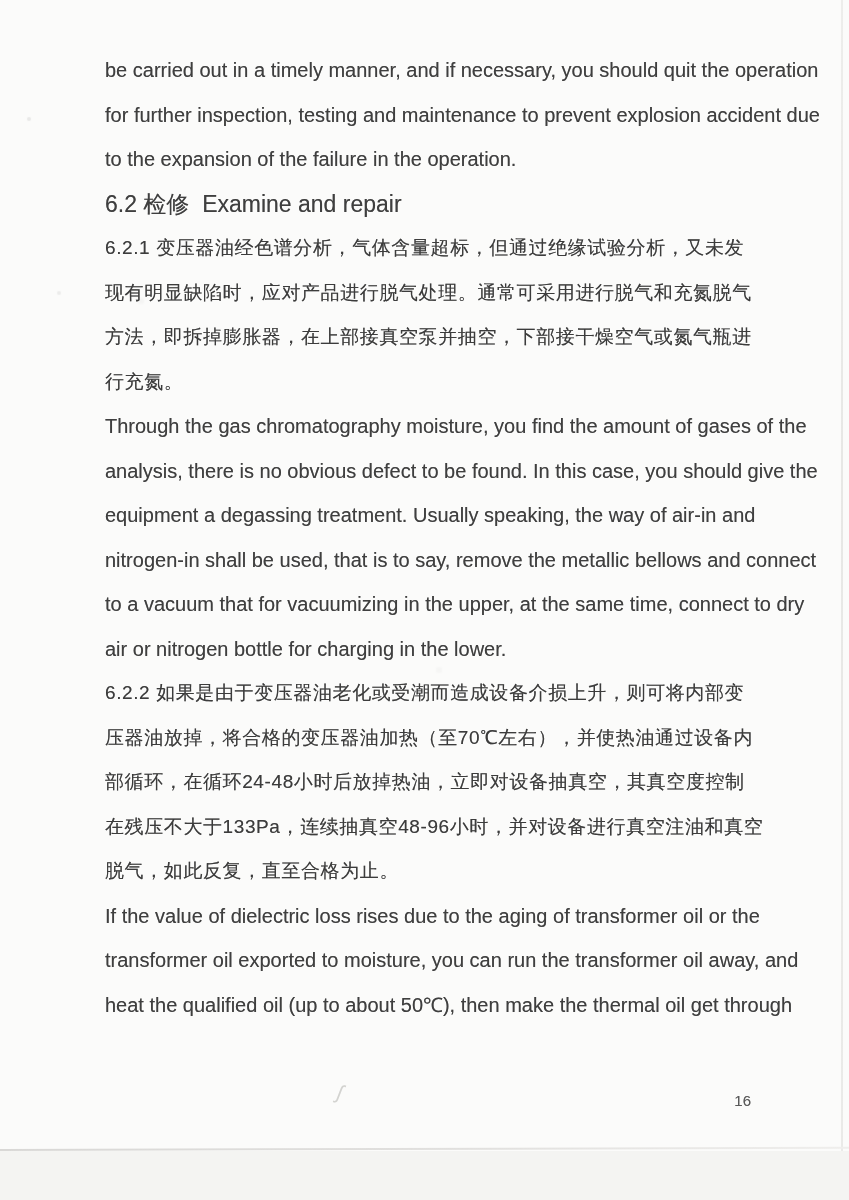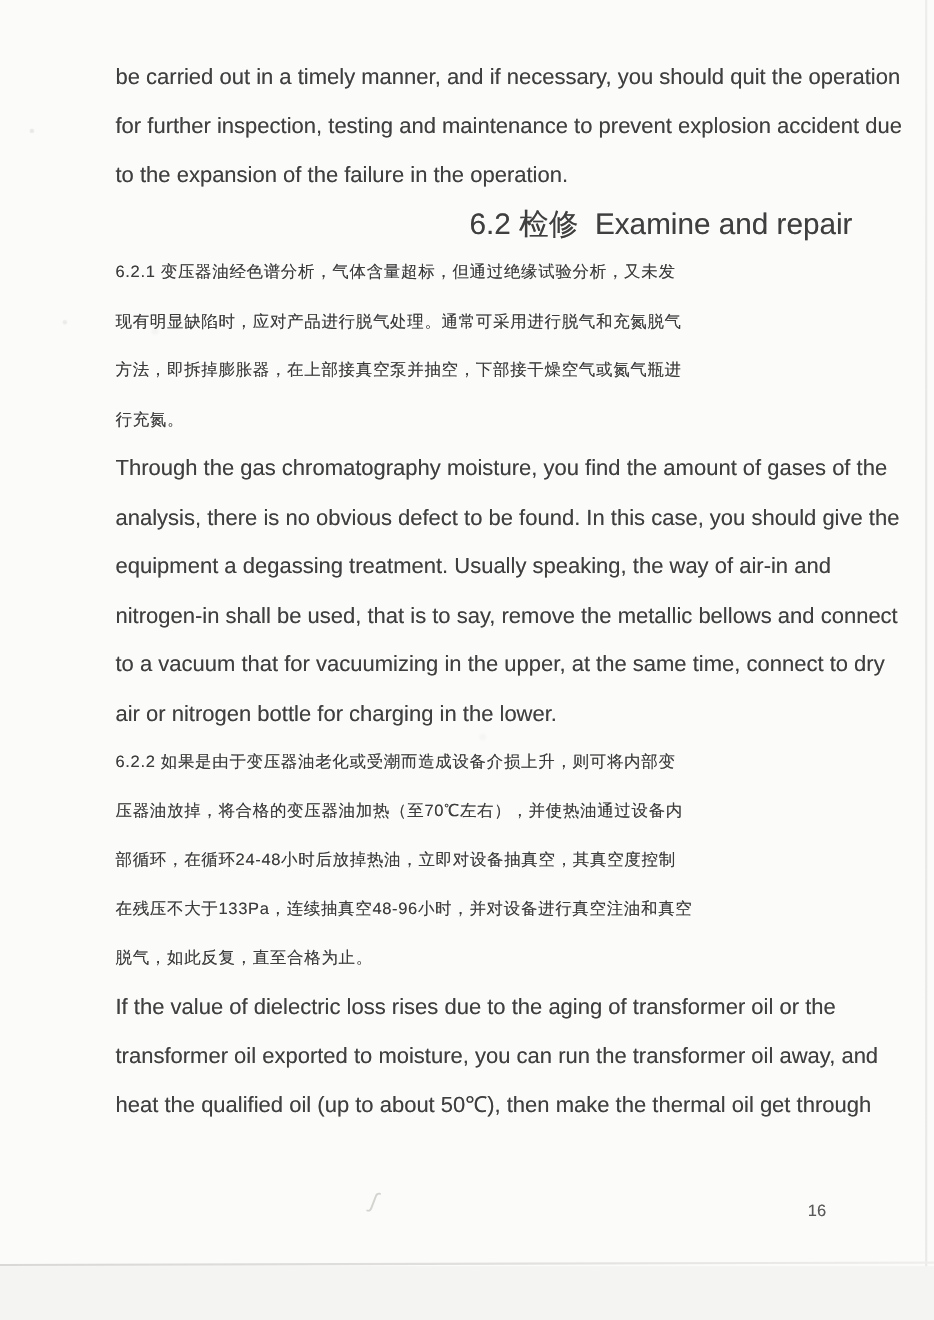--- a/index.html
+++ b/index.html
@@ -27,27 +27,26 @@
   }
   .line {
     height: 44.5px;
     line-height: 44.5px;
     white-space: pre;
     font-size: 20px;
     color: #3f3f3f;
     text-shadow: 0 0 0.6px rgba(70,70,70,0.55);
   }
   .line.zh {
-    font-size: 15px;
+    font-size: 19px;
     letter-spacing: 0.6px;
     color: #3c3c3c;
   }
   .line.head {
-    font-size: 27px;
-    text-align: right;
+    font-size: 23px;
   }
   
   #page-footer {
     position: absolute;
     left: 105px;
     top: 1090px;
     width: 646px;
     text-align: right;
     font-size: 15px;
     line-height: 22px;

